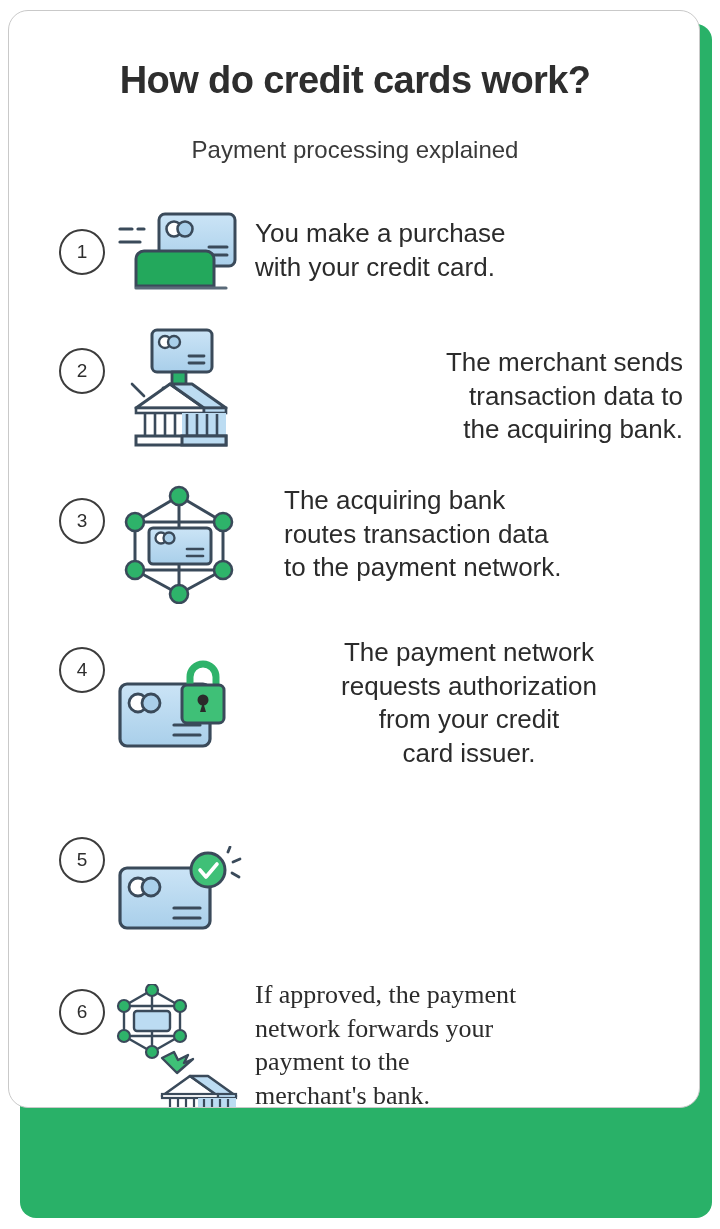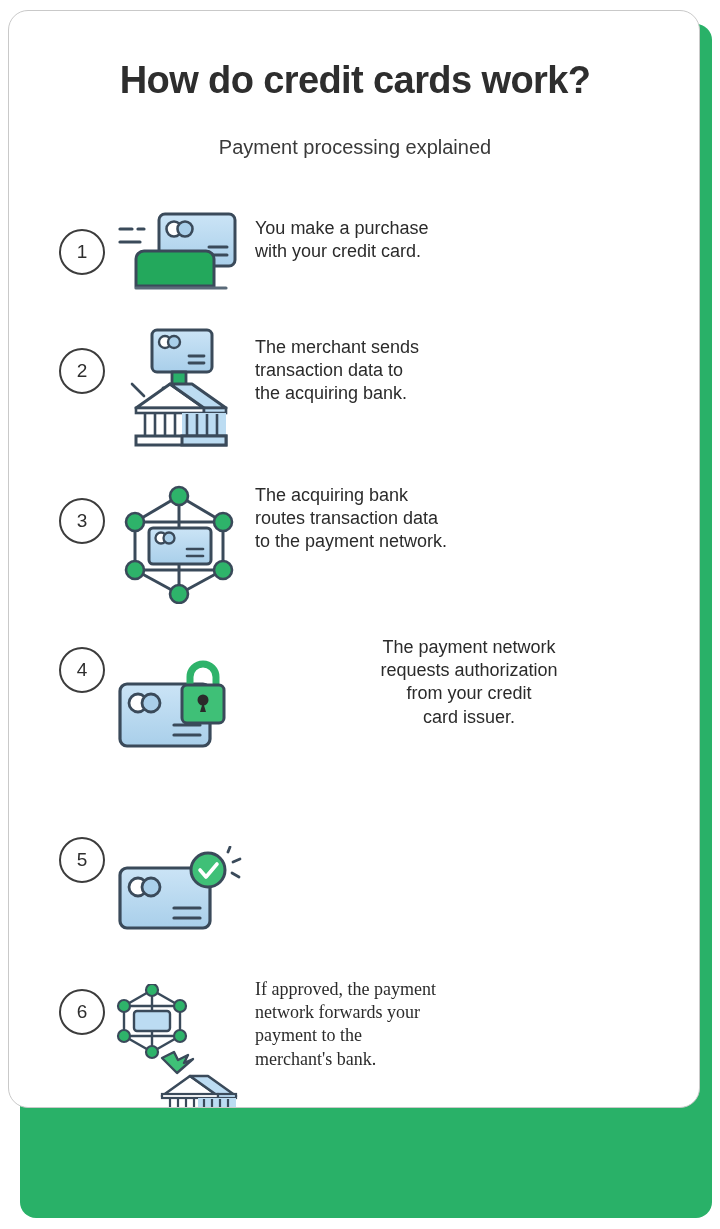--- a/index.html
+++ b/index.html
@@ -31,64 +31,64 @@
 
   .title{
     position:absolute;left:0;top:48px;width:692px;
     text-align:center;
     font-size:38px;font-weight:bold;color:#2e2e2e;
     letter-spacing:-0.6px;
   }
   .subtitle{
     position:absolute;left:0;top:125px;width:692px;
     text-align:center;
-    font-size:20px;font-weight:400;color:#3a3a3a;
+    font-size:24px;font-weight:400;color:#3a3a3a;
   }
 
   .steps{position:absolute;left:0;top:190px;width:692px;}
 
   .step{position:relative;display:flex;align-items:flex-start;}
   .step-num{
     width:46px;height:46px;flex:0 0 46px;
     margin-left:50px;
     border:2px solid #3c3c3c;border-radius:50%;
     display:flex;align-items:center;justify-content:center;
     font-size:19px;color:#2e2e2e;font-weight:400;
     box-sizing:border-box;
   }
   .step-icon{
     flex:0 0 140px;width:140px;
     display:flex;align-items:flex-start;justify-content:center;
     margin-left:4px;
   }
   .step-text{
     flex:1 1 auto;
-    font-size:18px;line-height:1.29;color:#2b2b2b;
+    font-size:26px;line-height:1.29;color:#2b2b2b;
     padding-left:6px;padding-right:18px;
     white-space:pre-line;
   }
 
   
   .s1{height:125px;}
   .s2{height:158px;}
   .s3{height:158px;}
   .s4{height:190px;}
   .s5{height:152px;}
   .s6{height:160px;}
 
   .s1 .step-num{margin-top:28px;}
   .s2 .step-num{margin-top:22px;}
   .s3 .step-num{margin-top:14px;}
   .s4 .step-num{margin-top:5px;}
   .s5 .step-num{margin-top:5px;}
   .s6 .step-num{margin-top:5px;}
 
   .s1 .step-text{margin-top:16px;}
-  .s2 .step-text{margin-top:10px;}
-  .s3 .step-text{margin-top:0px;}
+  .s2 .step-text{margin-top:20px;text-align:right;}
+  .s3 .step-text{margin-top:0px;margin-left:29px;}
   .s4 .step-text{margin-top:-6px;text-align:center;}
   .s5 .step-text{margin-top:-6px;}
   .s6 .step-text{margin-top:-6px;font-family:Liberation Serif, serif;}
 
   .s1 .step-icon{margin-top:8px;}
   .s2 .step-icon{margin-top:0px;}
   .s3 .step-icon{margin-top:0px;}
   .s4 .step-icon{margin-top:10px;}
   .s5 .step-icon{margin-top:14px;}
   .s6 .step-icon{margin-top:0px;}

